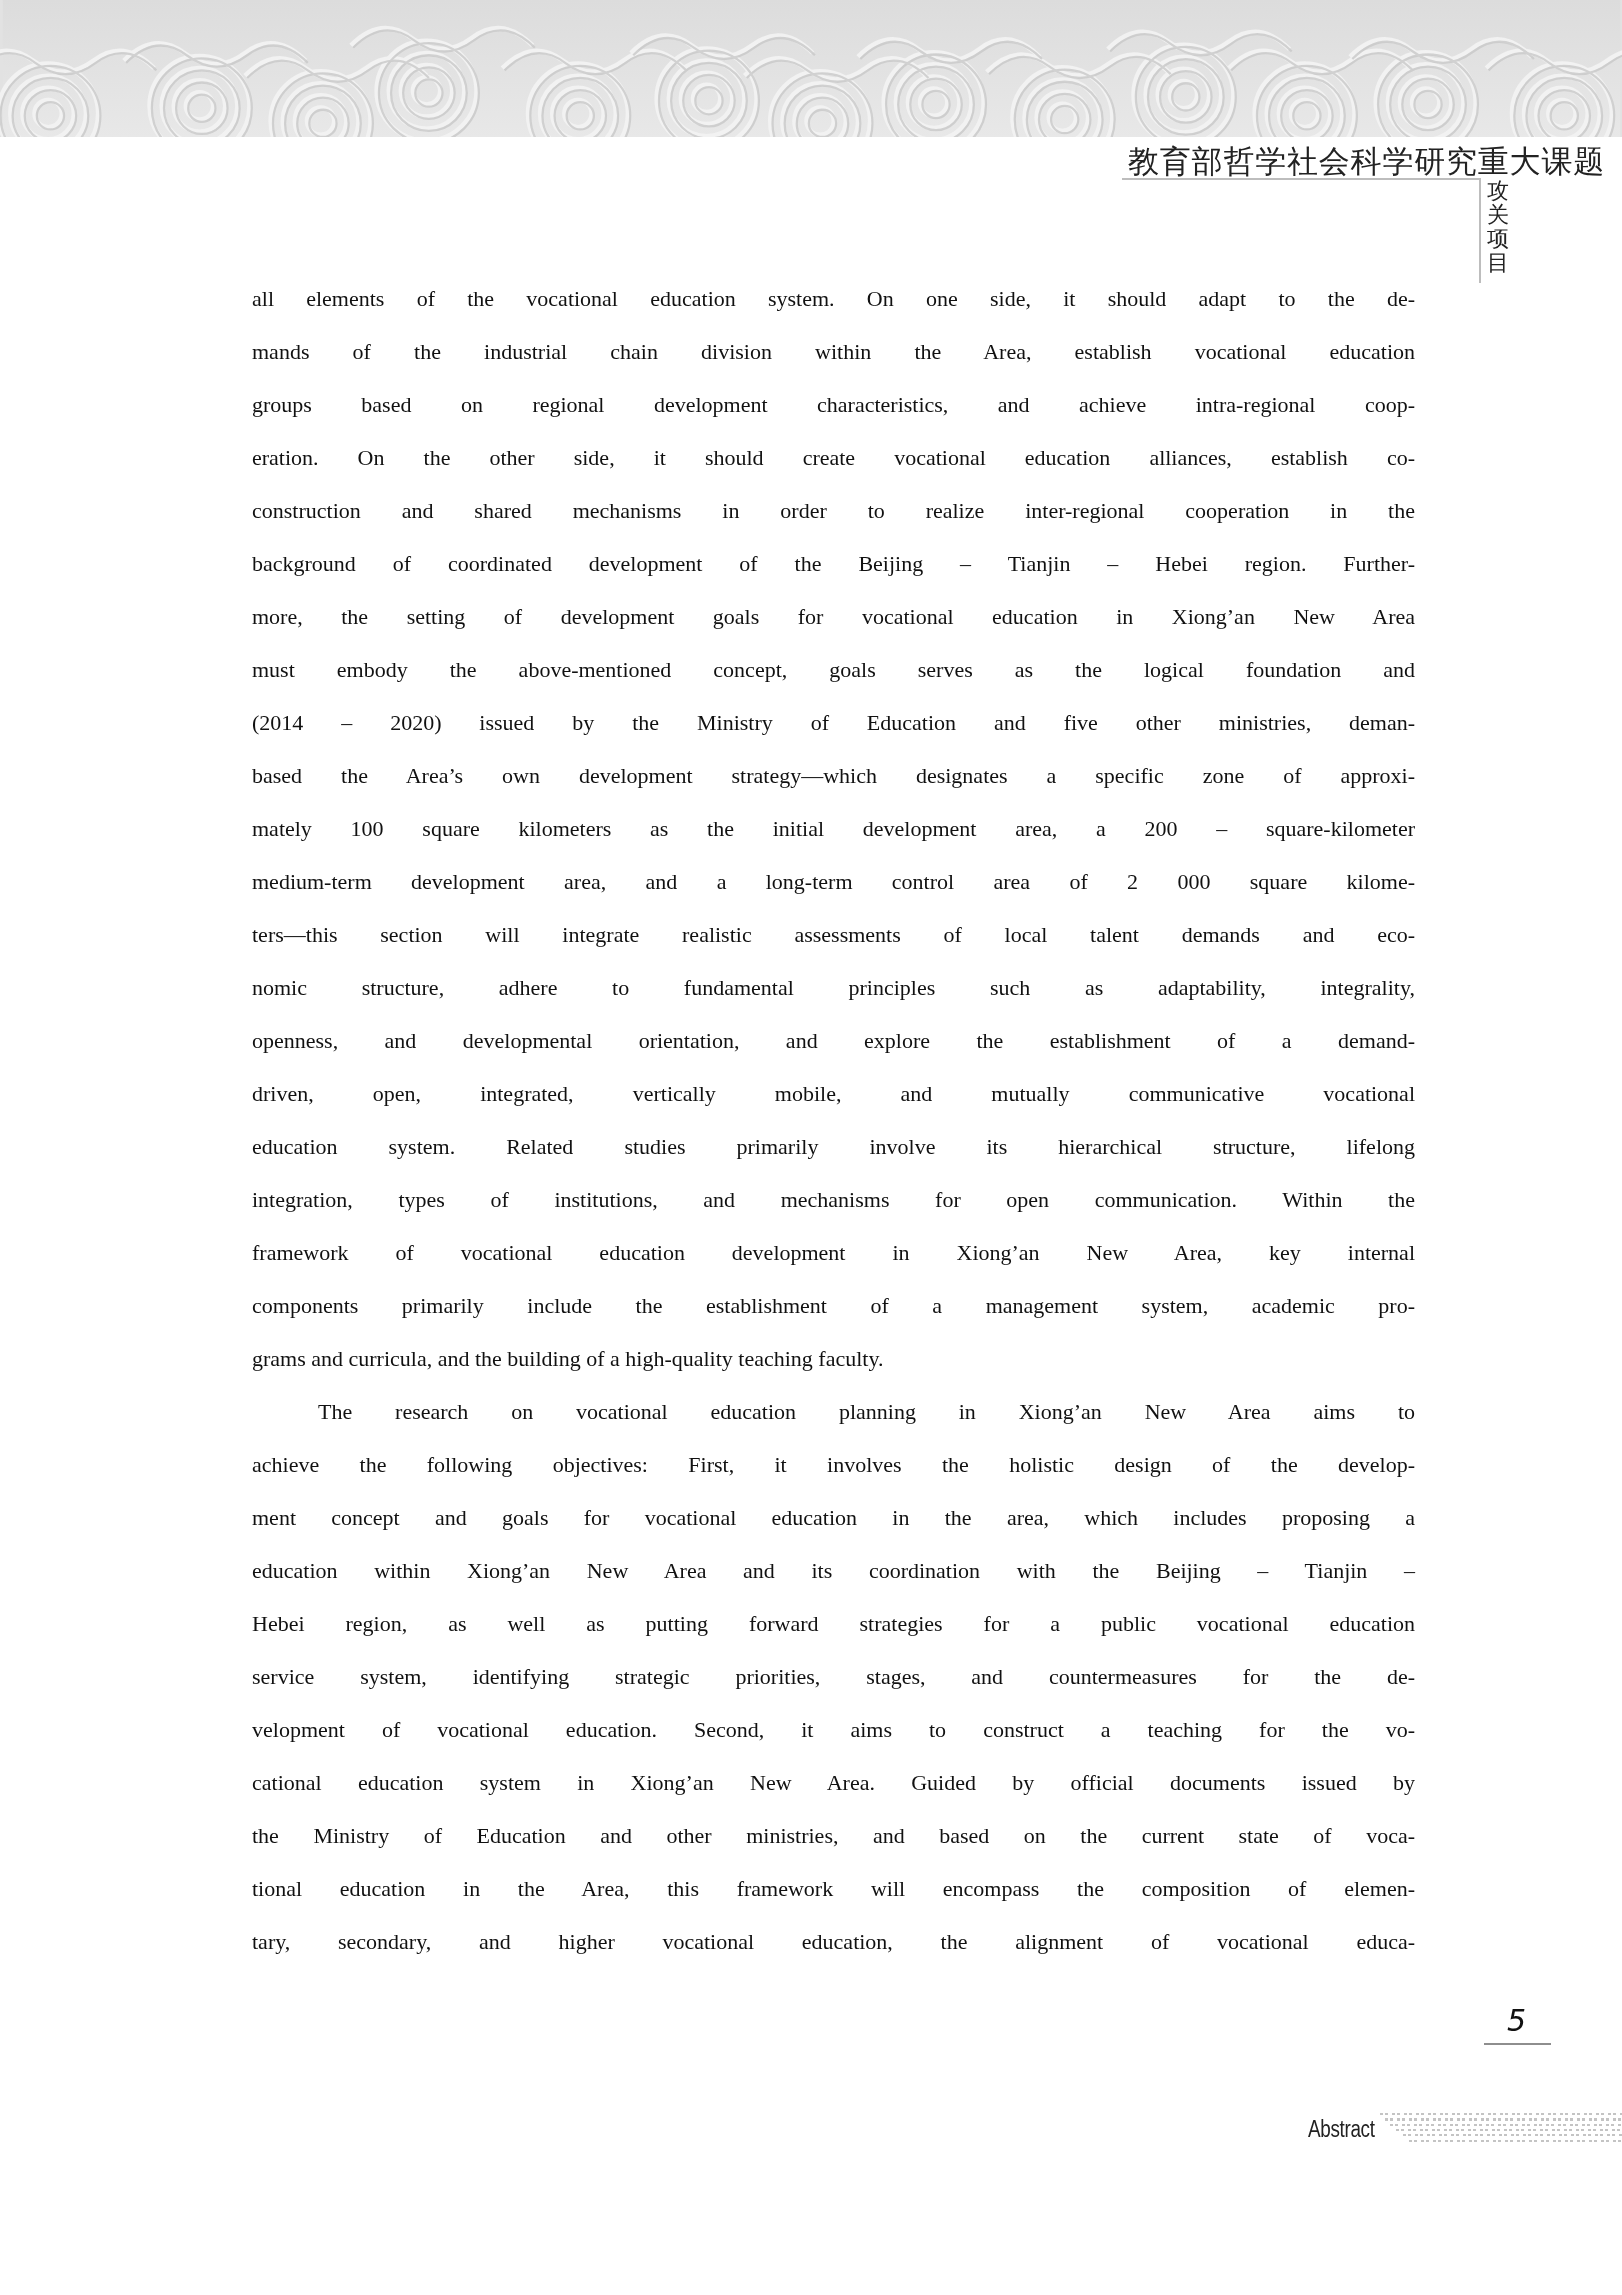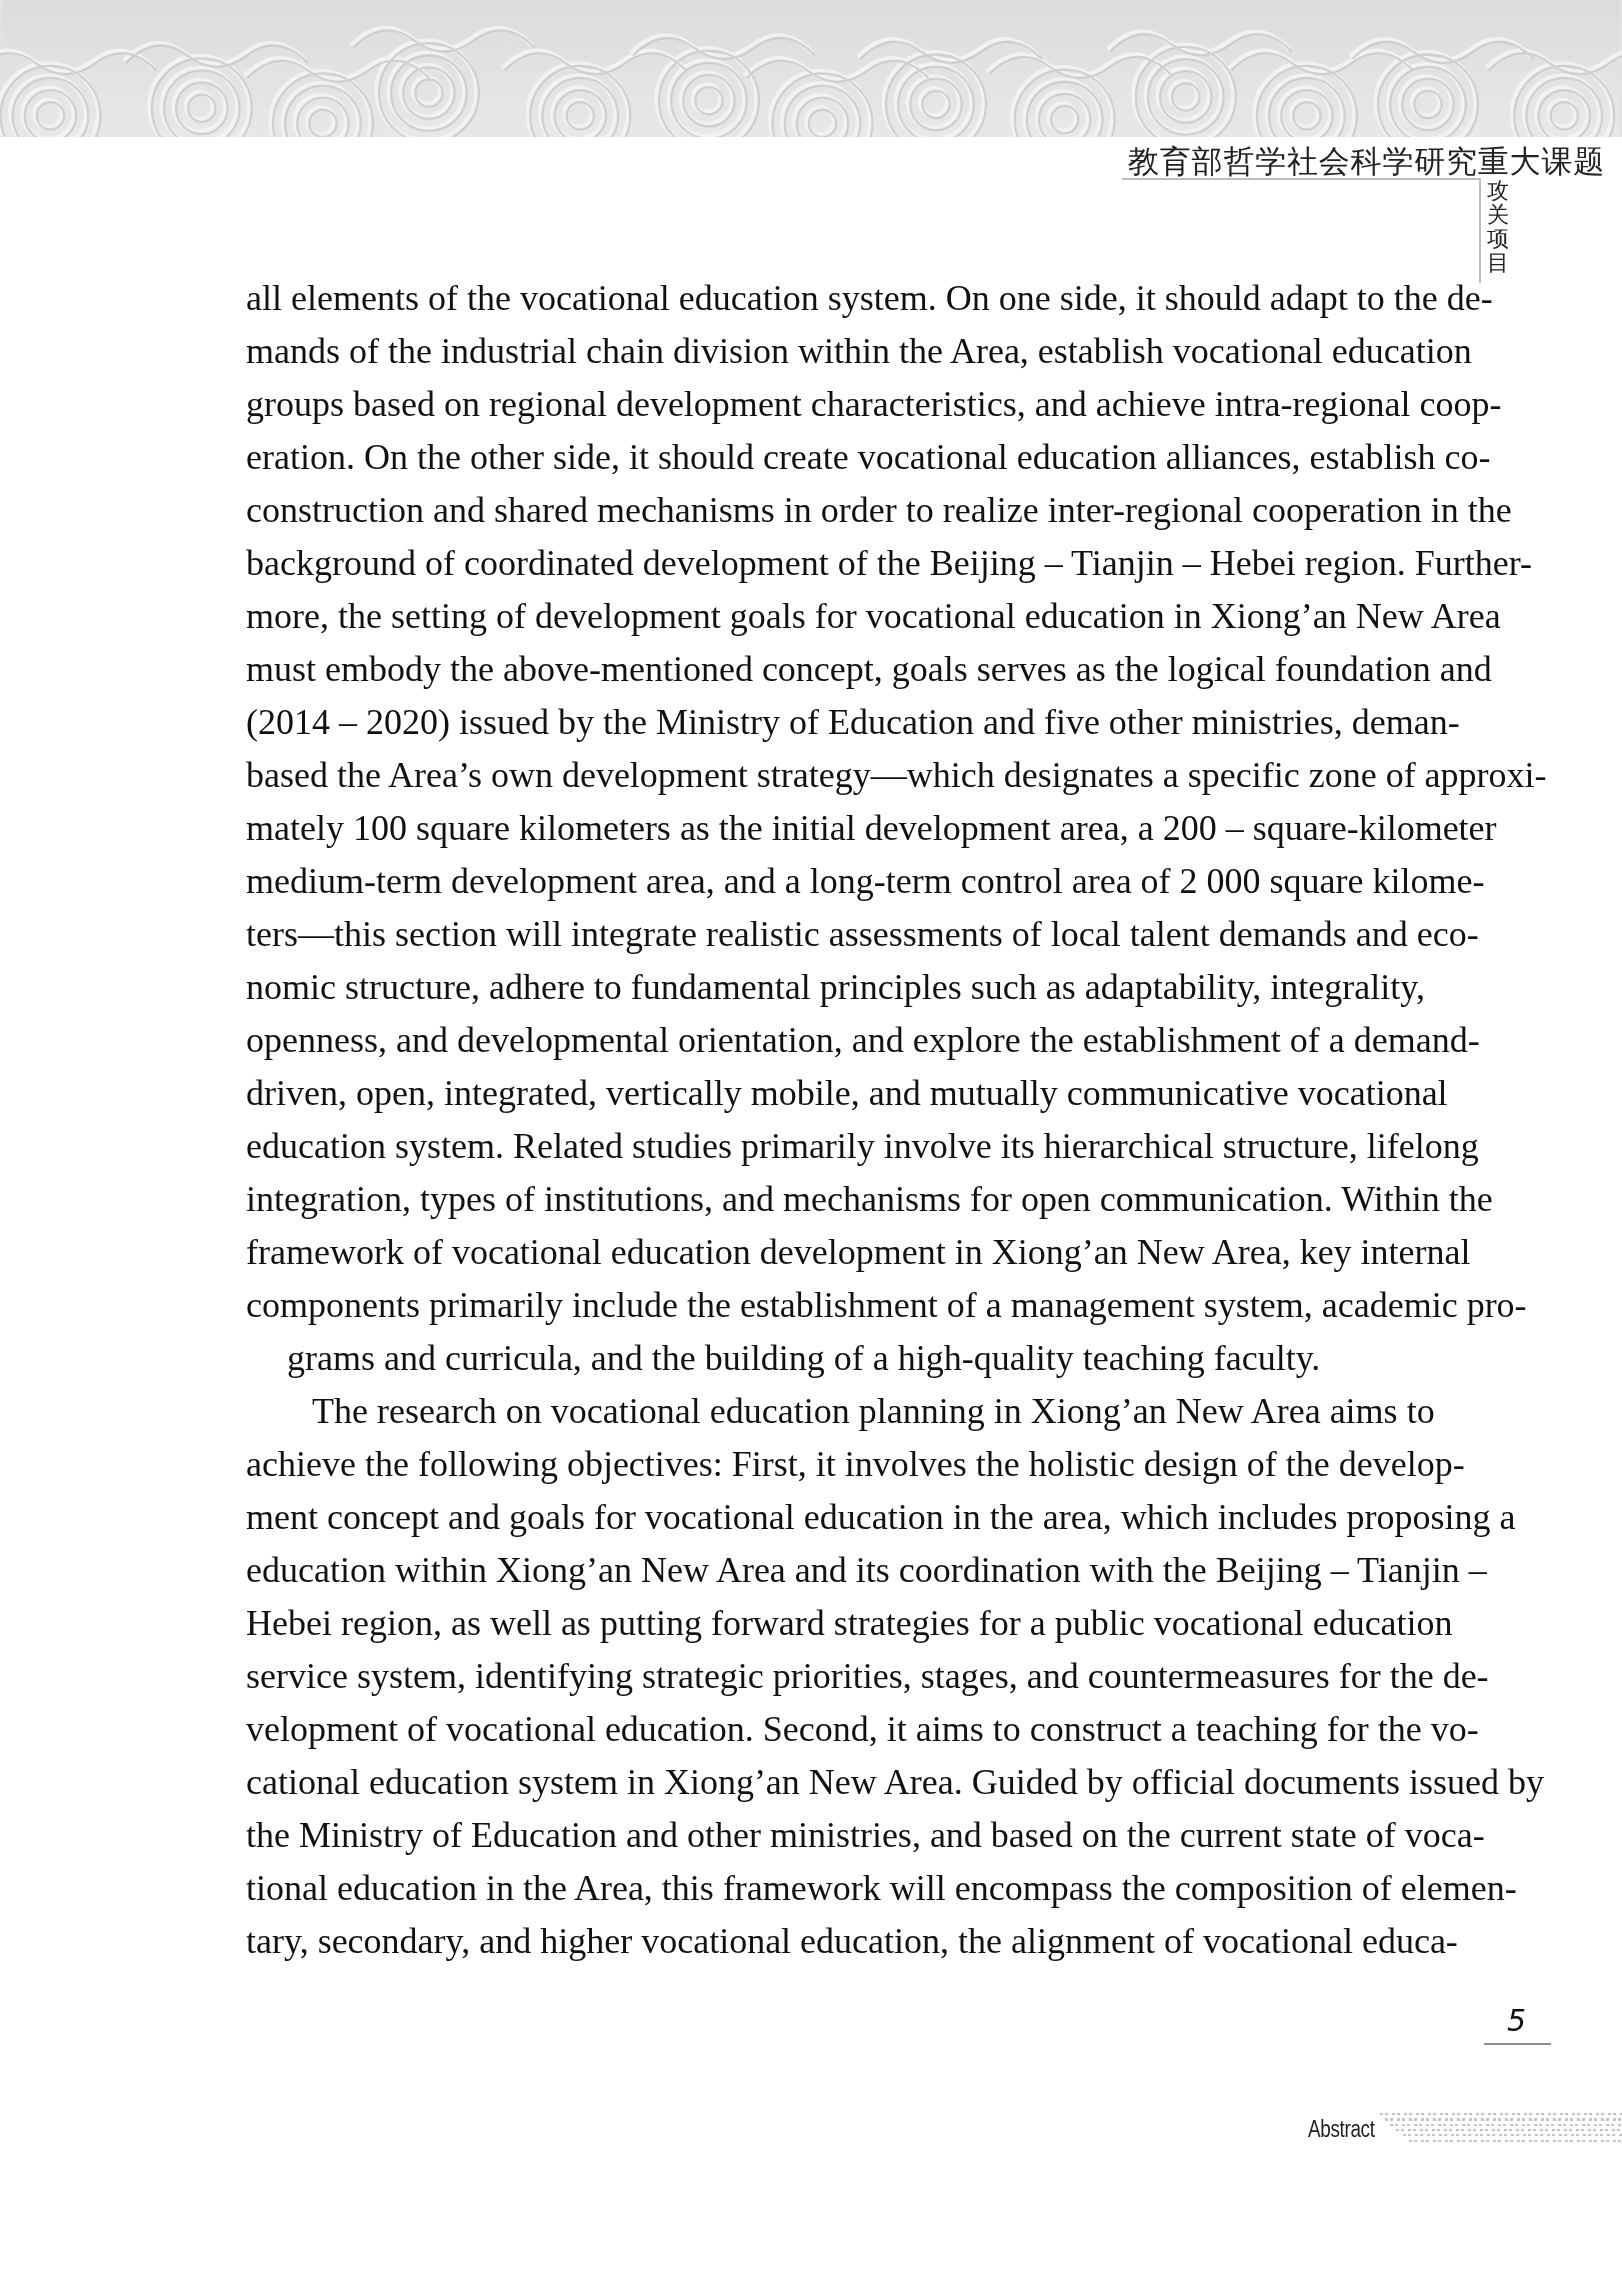--- a/index.html
+++ b/index.html
@@ -23,28 +23,28 @@
   .head-vline {
     position: absolute; left: 1479px; top: 178px; width: 1.5px; height: 105px; background: #bdbdbd;
   }
   .vertical-label {
     position: absolute; left: 1485px; top: 179px; width: 26px;
     font-family: "DejaVu Sans", sans-serif; font-size: 22px; color: #222; line-height: 24px;
     text-align: center;
   }
   .vertical-label span { display: block; }
   .body-text {
-    position: absolute; left: 246px; top: 272px; width: 1163px;
-    font-family: "Liberation Serif", "DejaVu Serif", serif; font-size: 36px; color: #111;
+    position: absolute; left: 252px; top: 272px; width: 1163px;
+    font-family: "Liberation Serif", "DejaVu Serif", serif; font-size: 22px; color: #111;
   }
   .line {
     display: block; height: 53px; line-height: 53px;
     text-align: justify; text-align-last: justify; white-space: nowrap; overflow: visible;
   }
-  .line.last { text-align-last: left; margin-left: 41px; }
+  .line.last { text-align-last: left; }
   .line.indent { padding-left: 66px; }
   .line em { font-style: italic; }
   .page-number {
     position: absolute; left: 1507px; top: 2003px;
     font-family: "DejaVu Sans", sans-serif; font-style: italic; font-size: 30px; color: #111;
   }
   .page-rule {
     position: absolute; left: 1484px; top: 2043px; width: 67px; height: 2.3px; background: #8e8e8e;
   }
   .footer-label {

